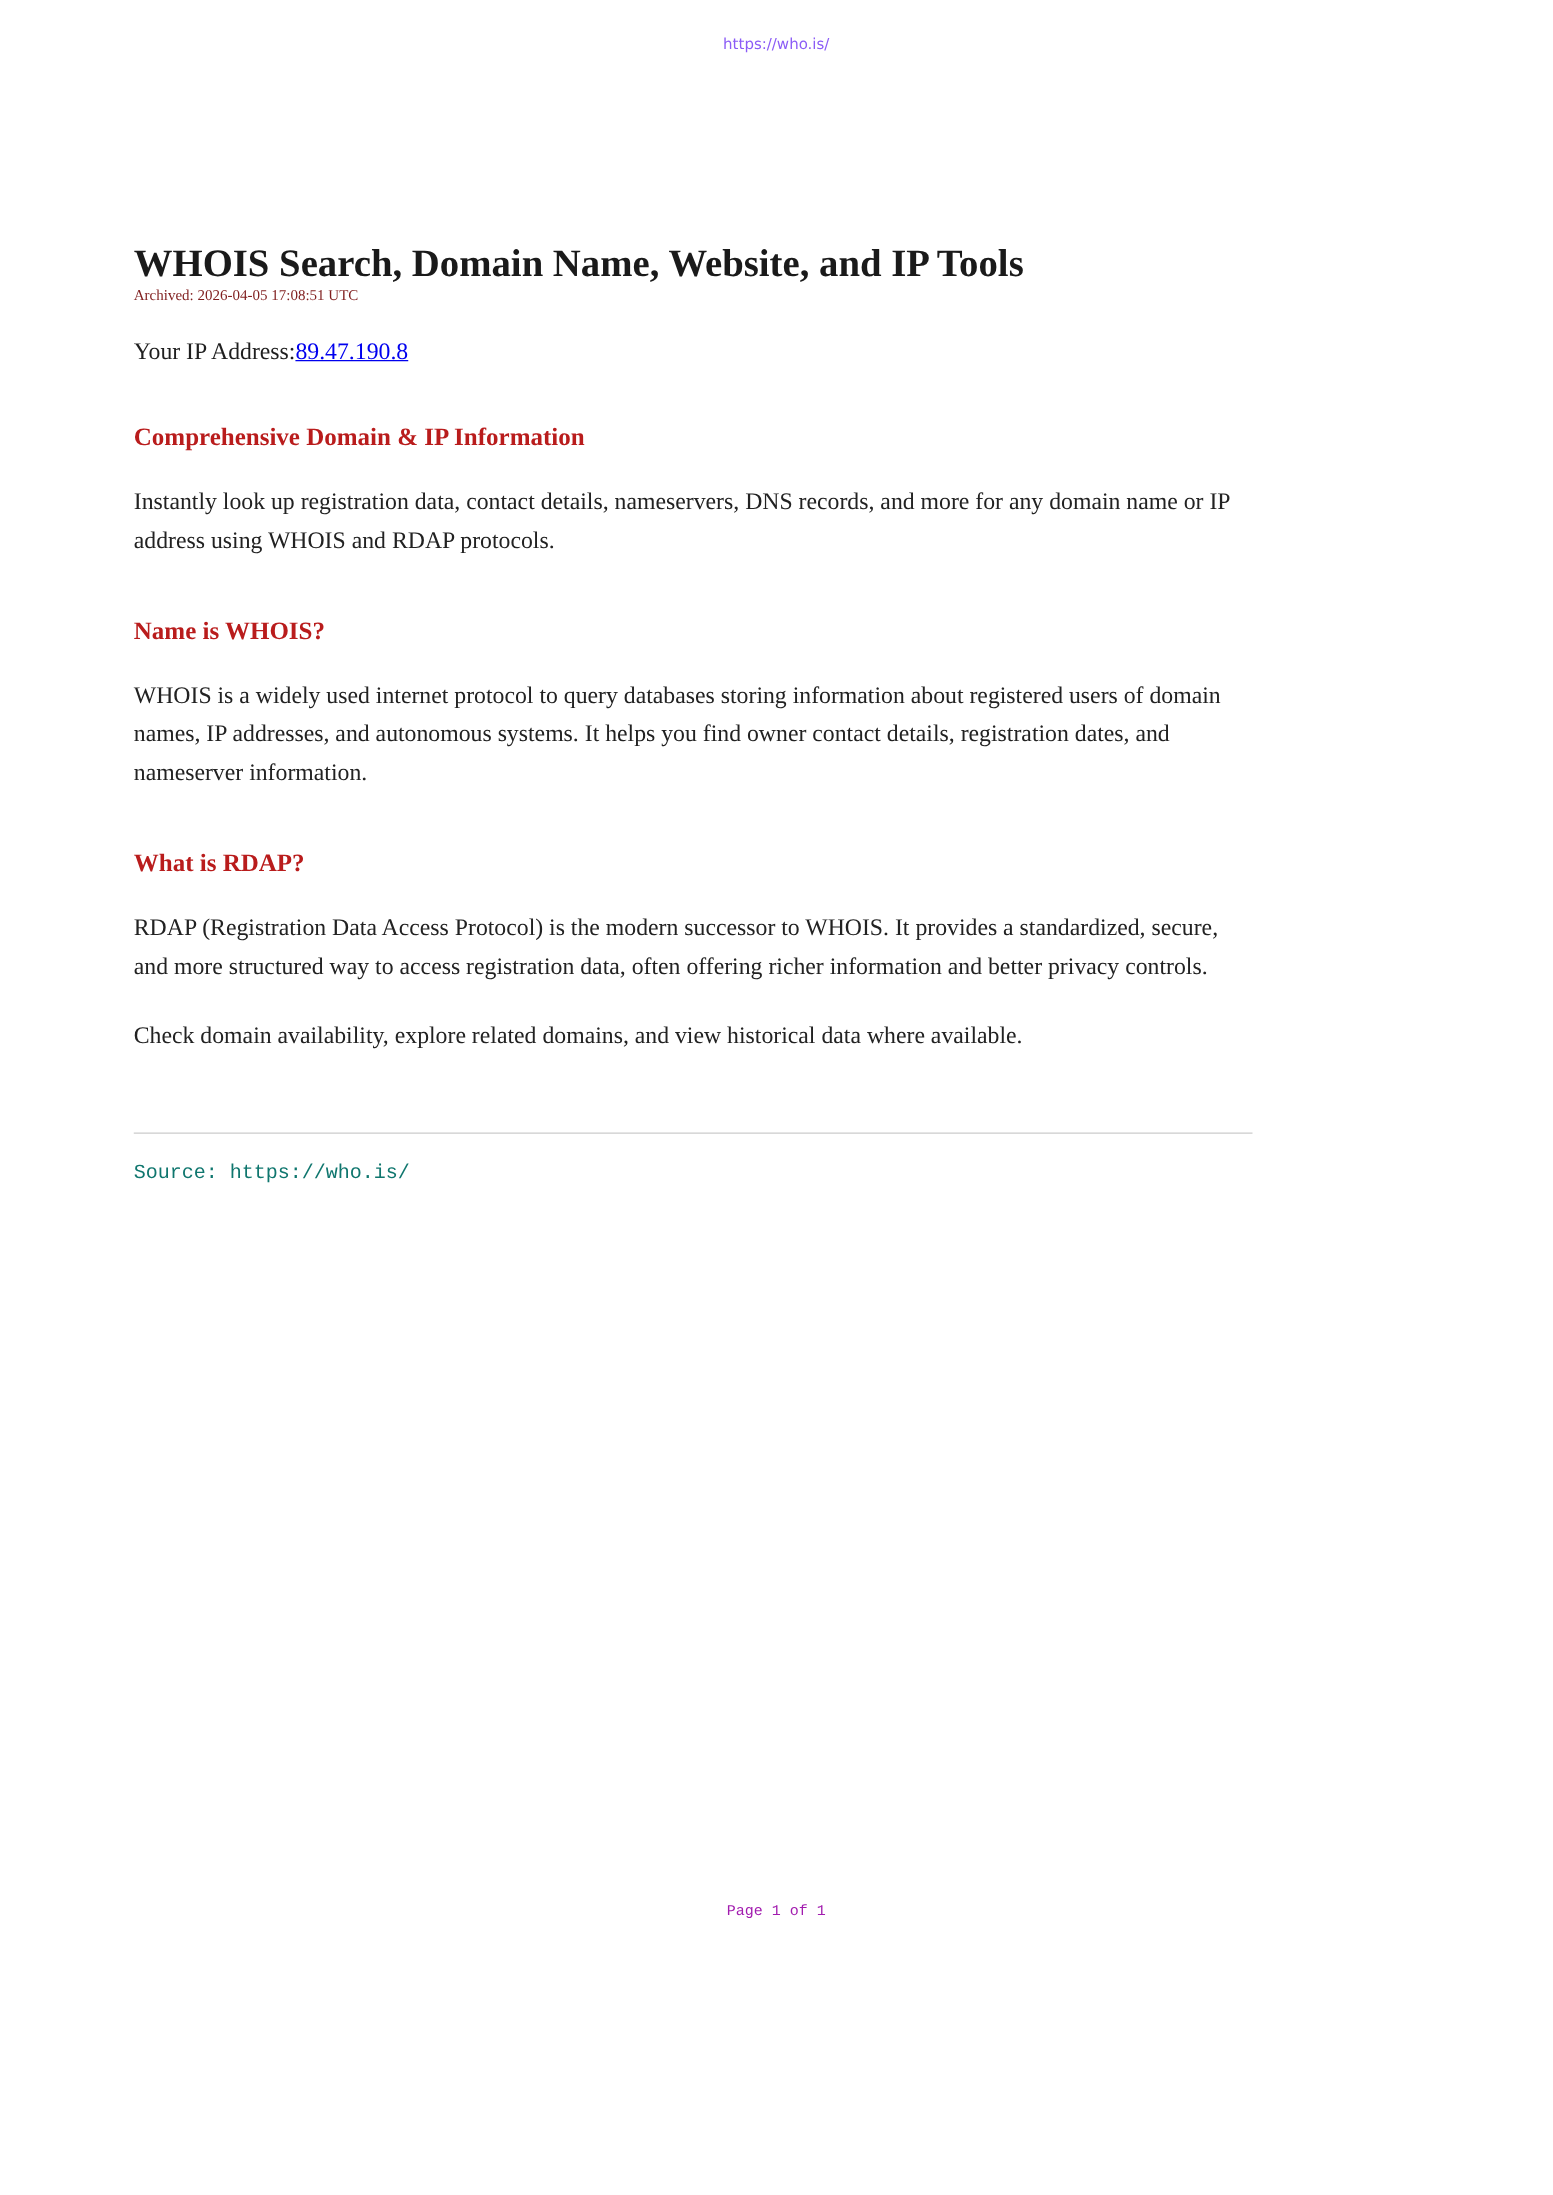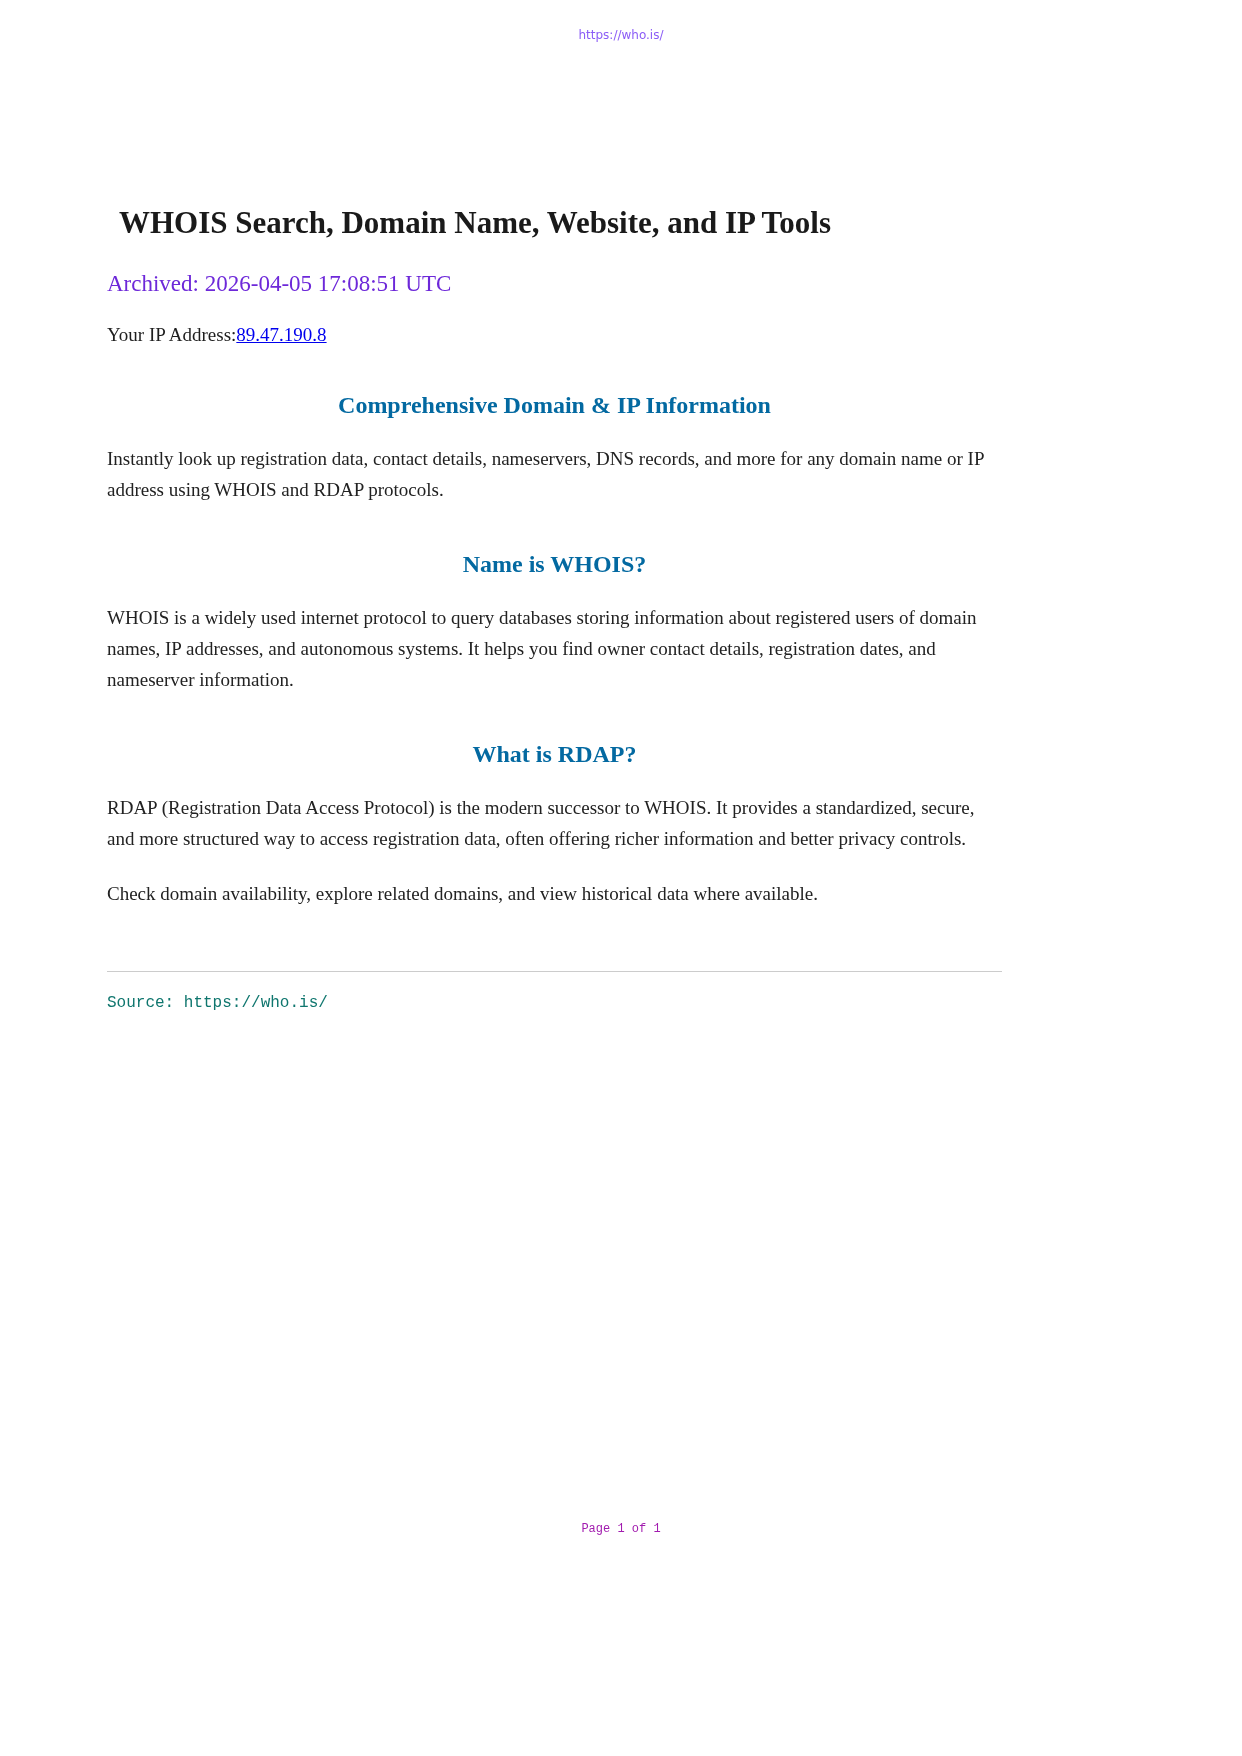--- a/index.html
+++ b/index.html
@@ -27,47 +27,45 @@
     color: #8b5cf6;
   }
   .content {
     position: absolute;
     top: 0;
     left: 107px;
     width: 895px;
     padding-top: 192px;
   }
   .title {
-    margin: 12px;
+    margin: 0;
     font-family: "Liberation Serif", serif;
     font-weight: bold;
     font-size: 31px;
     line-height: 1.2;
     color: #1a1a1a;
   }
   .archived {
-    margin-top: 30px;
-    font-size: 23px;
-    color: #6d28d9;
+    font-size: 12px;
+    color: #7f1d1d;
   }
   .ip-line {
     margin-top: 27px;
     font-size: 19px;
     color: #1f1f1f;
   }
   .ip-link {
     color: #0000EE;
   }
   .section-heading {
     margin: 46px 0 0 0;
     font-family: "Liberation Serif", serif;
     font-weight: bold;
-    font-size: 24px;
-    color: #0369a1;
-    text-align: center;
+    font-size: 20px;
+    color: #b91c1c;
   }
   .body-para {
     margin: 24px 0 0 0;
     font-size: 19px;
     line-height: 31px;
     color: #222222;
   }
   .divider {
     margin-top: 62px;
     border: none;

